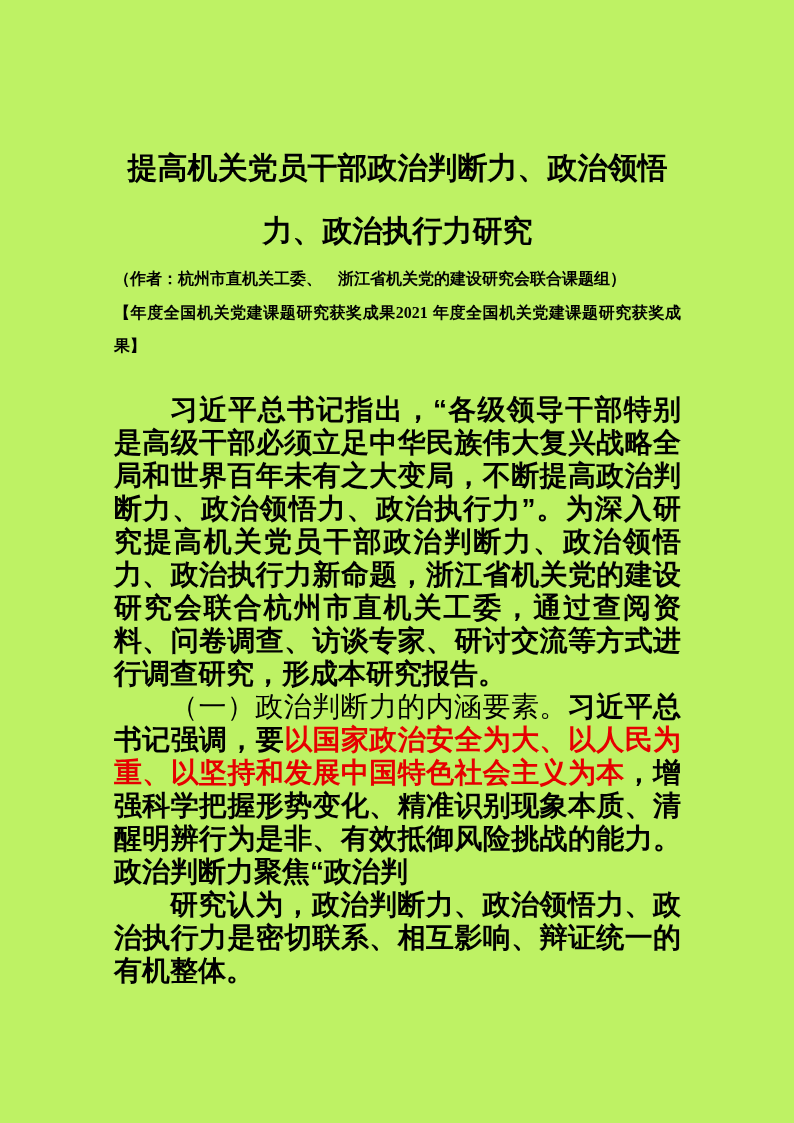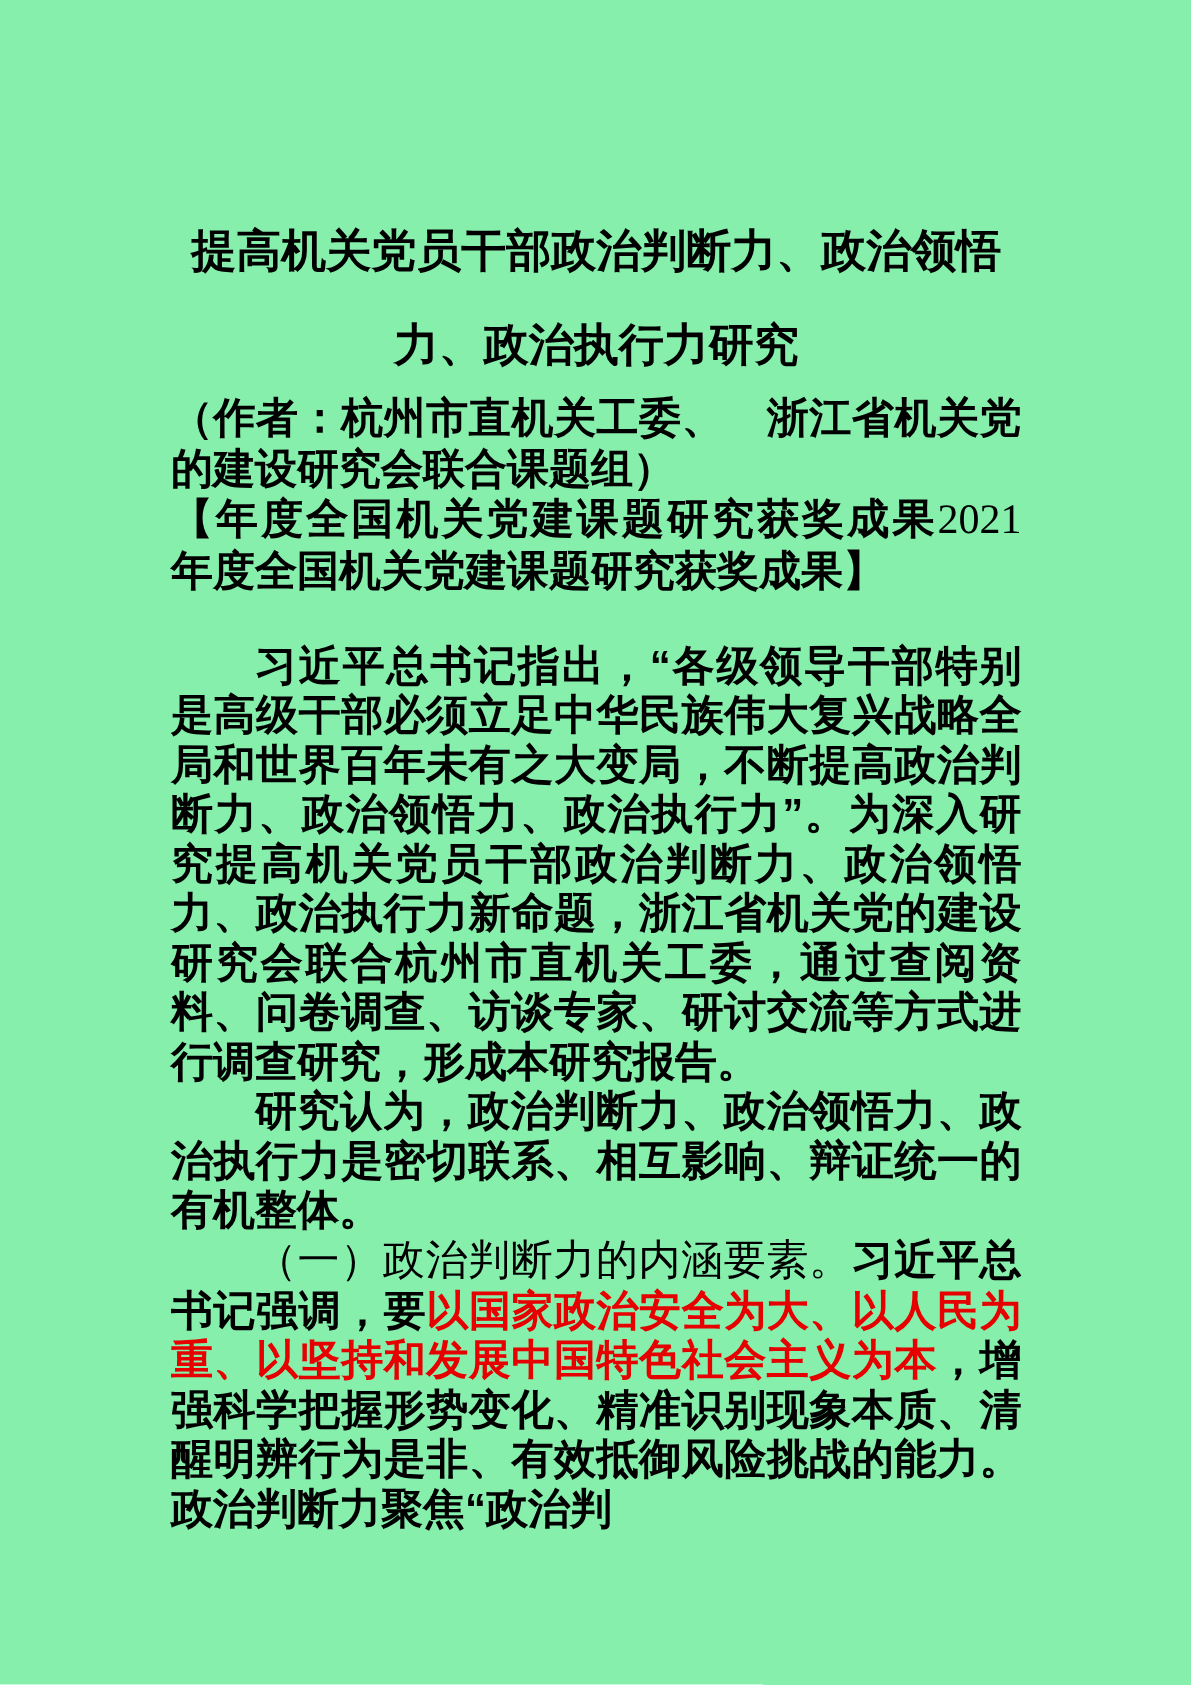--- a/index.html
+++ b/index.html
@@ -5,38 +5,38 @@
   html, body {
     margin: 0;
     padding: 0;
     background: #ffffff;
   }
   .page {
     position: relative;
     width: 794px;
     height: 1123px;
     margin: 0 auto;
-    background: #86efac;
+    background: #bef264;
     overflow: hidden;
     box-sizing: border-box;
     padding: 136px 113px 0 114px;
     color: #000000;
     font-family: "Liberation Sans", sans-serif;
   }
   .doc-title {
     font-size: 30px;
     font-weight: 700;
     line-height: 63px;
     text-align: center;
     color: #000000;
     margin: 0;
   }
   .meta-block p {
     margin: 0;
-    font-size: 28px;
+    font-size: 16px;
     font-weight: 600;
     line-height: 33.5px;
     text-align: justify;
   }
   .meta-block .award-note {
     margin-bottom: 30px;
   }
   .body-block p {
     margin: 0;
     font-size: 28px;
@@ -44,21 +44,21 @@
     line-height: 33px;
     text-align: justify;
     text-indent: 2em;
   }
   .serif-run {
     font-family: "Liberation Serif", serif;
     font-weight: 400;
   }
   .num-serif {
     font-family: "Liberation Serif", serif;
-    font-weight: 400;
+    font-weight: 700;
   }
   .red-run {
     color: #e60000;
   }
   .heading-num {
     font-weight: 700;
   }
 </style>
 </head>
 <body>
@@ -70,19 +70,19 @@
   <div class="meta-block">
     <p class="author-line">（作者：杭州市直机关工委、　浙江省机关党的建设研究会联合课题组）</p>
     <p class="award-note"><span>【年度全国机关党建课题研究获奖成果</span><span class="num-serif">2021</span><span> 年度全国机关党建课题研究获奖成果】</span></p>
   </div>
 
   <div class="body-block">
 
     <p>习近平总书记指出，“各级领导干部特别是高级干部必须立足中华民族伟大复兴战略全局和世界百年未有之大变局，不断提高政治判断力、政治领悟力、政治执行力”。为深入研究提高机关党员干部政治判断力、政治领悟力、政治执行力新命题，浙江省机关党的建设研究会联合杭州市直机关工委，通过查阅资料、问卷调查、访谈专家、研讨交流等方式进行调查研究，形成本研究报告。</p>
 
 
+    <p><span class="serif-run">（一）政治判断力的内涵要素。</span><span>习近平总书记强调，要</span><span class="red-run">以国家政治安全为大、以人民为重、以坚持和发展中国特色社会主义为本</span><span>，增强科学把握形势变化、精准识别现象本质、清醒明辨行为是非、有效抵御风险挑战的能力。政治判断力聚焦“政治判</span></p>
+
     <p>研究认为，政治判断力、政治领悟力、政治执行力是密切联系、相互影响、辩证统一的有机整体。</p>
-
-    <p><span class="serif-run">（一）政治判断力的内涵要素。</span><span>习近平总书记强调，要</span><span class="red-run">以国家政治安全为大、以人民为重、以坚持和发展中国特色社会主义为本</span><span>，增强科学把握形势变化、精准识别现象本质、清醒明辨行为是非、有效抵御风险挑战的能力。政治判断力聚焦“政治判</span></p>
 
   </div>
 
 </div>
 
 </body></html>

